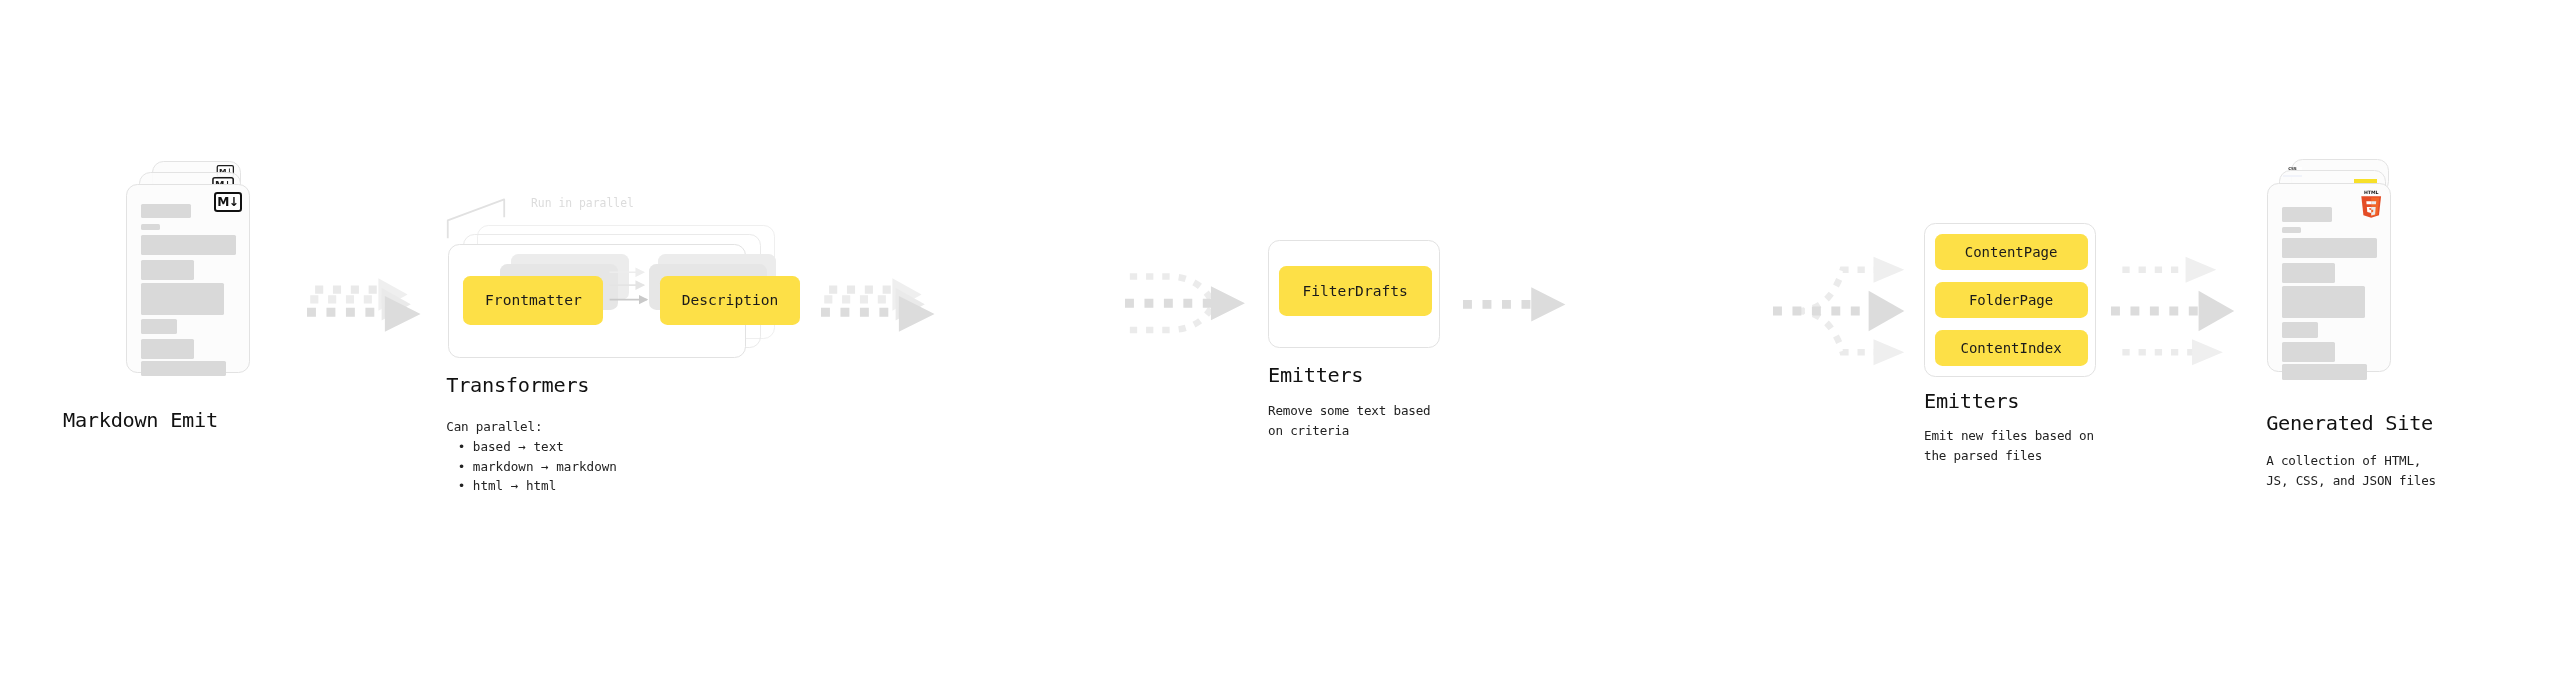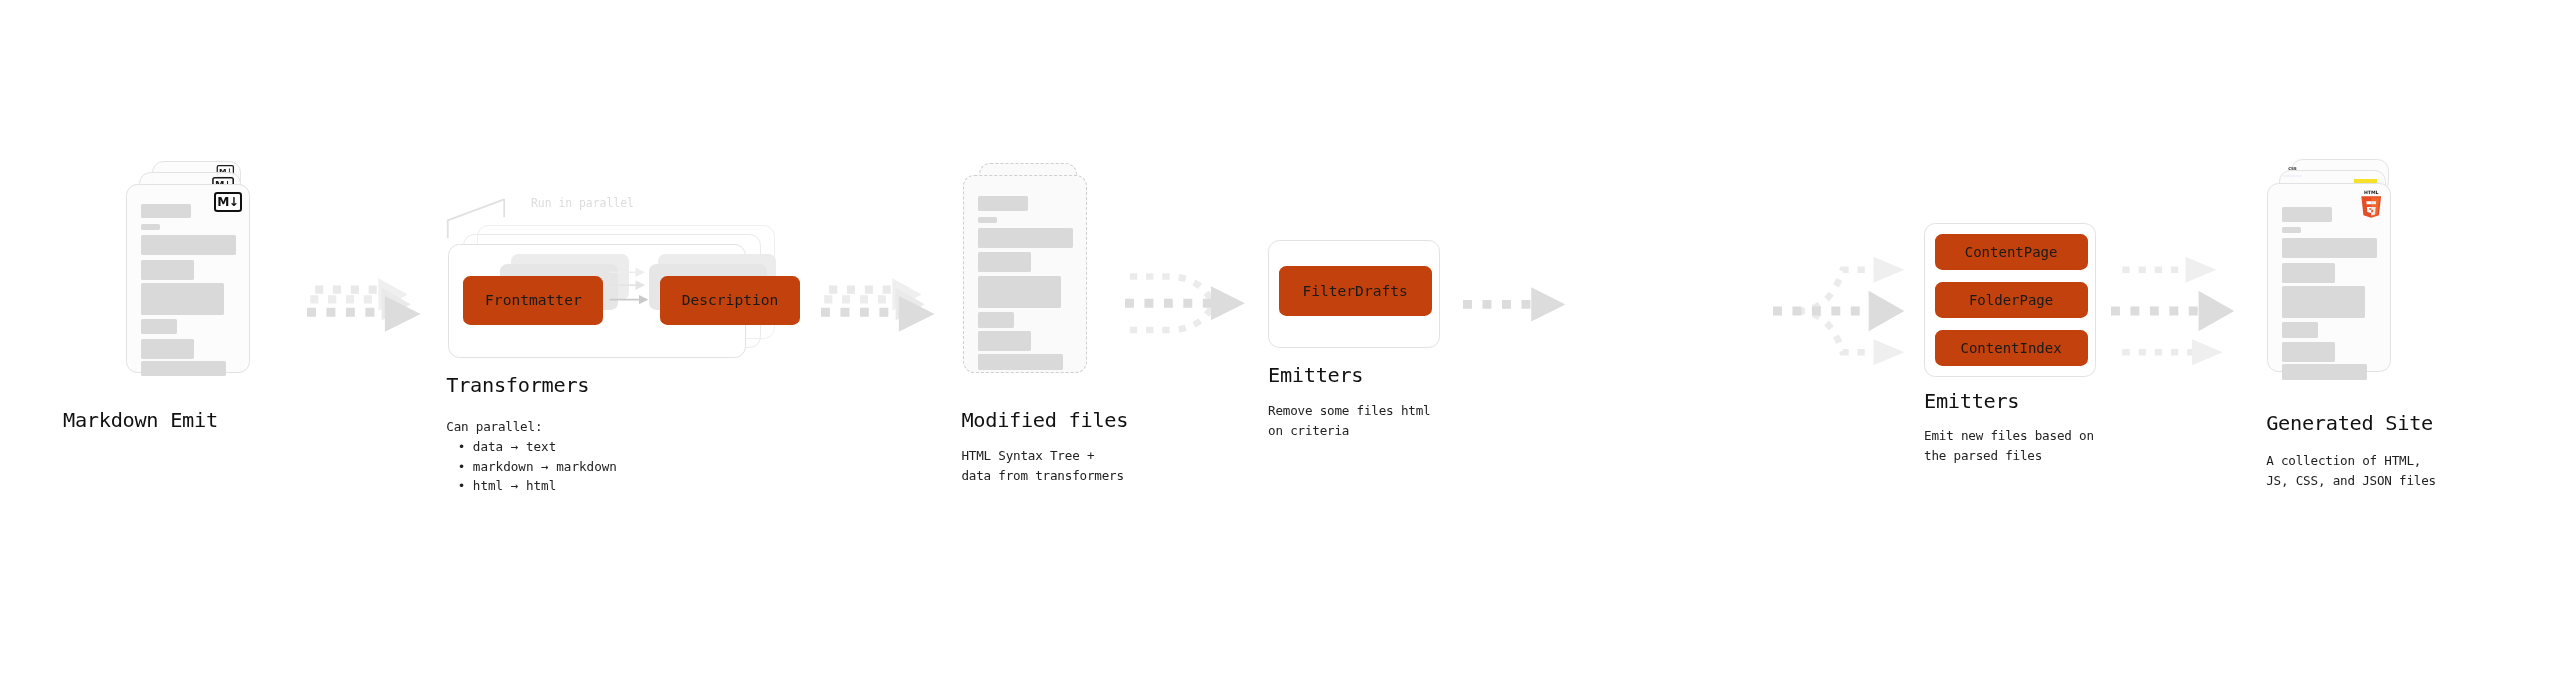--- a/index.html
+++ b/index.html
@@ -40,21 +40,21 @@
                    position:absolute;left:50%;top:0.8px;transform:translateX(-50%);letter-spacing:-0.2px;}
   .css-badge .cbar{position:absolute;left:0;bottom:0;width:100%;height:2.4px;background:#264de4;}
 
   
   .groupbox{
     position:absolute;border:1.3px solid #e2e2e2;border-radius:11.4px;
     background:#ffffff;box-sizing:border-box;
   }
   .groupbox.ghost{background:transparent;}
   .pill{
-    position:absolute;background:#c2410c;border-radius:7.3px;
+    position:absolute;background:#fde047;border-radius:7.3px;
     display:flex;align-items:center;justify-content:center;
     color:#1a1a1a;box-sizing:border-box;white-space:nowrap;
   }
   .pill.ghost{background:#ececec;}
   .pill.ghost2{background:#e6e6e6;}
 
   
   .caption{
     position:absolute;white-space:nowrap;
     font:400 20.3px/1.15 "DejaVu Sans Mono","Liberation Mono",monospace;
@@ -167,21 +167,21 @@
     <div class="pill" style="left:24.4px;top:85px;width:140px;height:49px;font:400 14.6px/1 'DejaVu Sans Mono','Liberation Mono',monospace;">
       <span>Frontmatter</span>
     </div>
     <div class="pill" style="left:221px;top:85px;width:140px;height:49px;font:400 14.6px/1 'DejaVu Sans Mono','Liberation Mono',monospace;">
       <span>Description</span>
     </div>
 
     <div class="caption" style="left:7.3px;top:183px;">Transformers</div>
     <div class="subcaption" style="left:7.3px;top:226px;">Can parallel:</div>
     <div class="bullets" style="left:18.7px;top:246px;">
-      <div>• data → text</div>
+      <div>• based → text</div>
       <div>• markdown → markdown</div>
       <div>• html → html</div>
     </div>
   </div>
 
   <div class="node" style="left:821px;top:275px;">
     <svg width="146" height="73" viewBox="0 0 180 90">
       <g stroke="#e9e9e9" stroke-width="10" stroke-dasharray="10 12" fill="none">
           <path d="M10 18 H92"></path>
         </g>
@@ -190,61 +190,41 @@
           <path d="M4 30 H96"></path>
         </g>
       <polygon points="92,16 128,36 92,56" fill="#eaeaea"></polygon>
       <g stroke="#dcdcdc" stroke-width="11" stroke-dasharray="11 13" fill="none">
           <path d="M0 46 H100"></path>
         </g>
       <polygon points="96,26 140,48 96,70" fill="#dcdcdc"></polygon>
     </svg>
   </div>
 
-  <div class="node" style="left:963px;top:163px;">
-    <div class="docstack" style="width:163px;height:228px;">
-      <div class="doc dashed" style="left:16.3px;top:0px;width:98px;height:32.5px;"></div>
-      <div class="doc dashed" style="left:0px;top:12.2px;width:124px;height:198px;">
-        <div class="docbody">
-          <div class="bar" style="left:14px;top:20.3px;width:50px;height:14.6px;"></div>
-          <div class="bar" style="left:14px;top:41px;width:18.7px;height:5.7px;"></div>
-          <div class="bar" style="left:14px;top:52px;width:95px;height:19.5px;"></div>
-          <div class="bar" style="left:14px;top:76px;width:53px;height:19.5px;"></div>
-          <div class="bar" style="left:14px;top:100px;width:83px;height:32px;"></div>
-          <div class="bar" style="left:14px;top:136px;width:36px;height:15.4px;"></div>
-          <div class="bar" style="left:14px;top:155px;width:53px;height:19.5px;"></div>
-          <div class="bar" style="left:14px;top:178px;width:85px;height:15.4px;"></div>
-        </div>
-      </div>
-    </div>
-    <div class="caption" style="left:-1.6px;top:246px;">Modified files</div>
-    <div class="subcaption" style="left:-1.6px;top:283px;">HTML Syntax Tree +
-data from transformers</div>
-  </div>
 
   <div class="node" style="left:1125px;top:260px;">
     <svg width="154" height="98" viewBox="0 0 190 120">
       <g fill="none" stroke="#ebebeb" stroke-width="8" stroke-dasharray="9 11">
         <path d="M6 20 H54 Q92 20 108 52"></path>
         <path d="M6 86 H54 Q92 86 108 56"></path>
       </g>
       <g fill="none" stroke="#dcdcdc" stroke-width="11" stroke-dasharray="11 13">
         <path d="M0 53 H108"></path>
       </g>
       <polygon points="106,32 148,53 106,74" fill="#dcdcdc"></polygon>
     </svg>
   </div>
 
   <div class="node" style="left:1268px;top:240px;">
     <div class="groupbox" style="left:0px;top:0px;width:172px;height:108px;"></div>
     <div class="pill" style="left:10.6px;top:26px;width:153px;height:50px;font:400 14.6px/1 'DejaVu Sans Mono','Liberation Mono',monospace;">
       <span>FilterDrafts</span>
     </div>
     <div class="caption" style="left:0px;top:124px;">Emitters</div>
-    <div class="subcaption" style="left:0px;top:161px;">Remove some files html
+    <div class="subcaption" style="left:0px;top:161px;">Remove some text based
 on criteria</div>
   </div>
 
   <div class="node" style="left:1463px;top:283px;">
     <svg width="130" height="59" viewBox="0 0 160 72">
       <g fill="none" stroke="#dcdcdc" stroke-width="11" stroke-dasharray="11 13">
           <path d="M0 26 H86"></path>
         </g>
       <polygon points="84,5 126,26 84,47" fill="#dcdcdc"></polygon>
     </svg>

